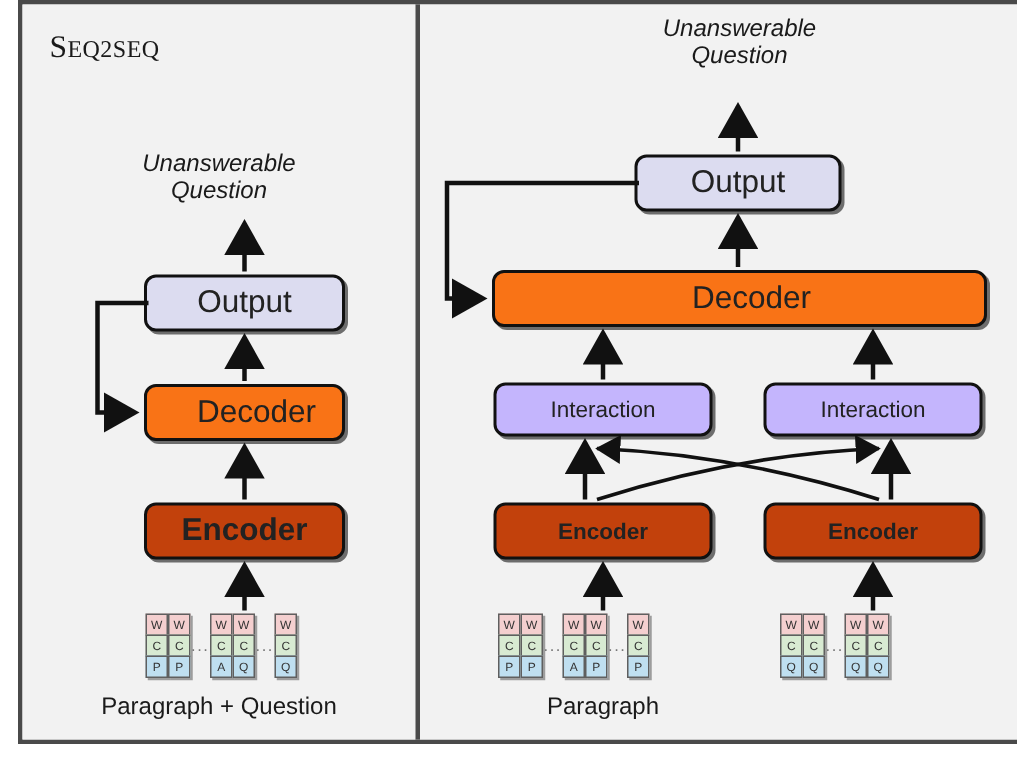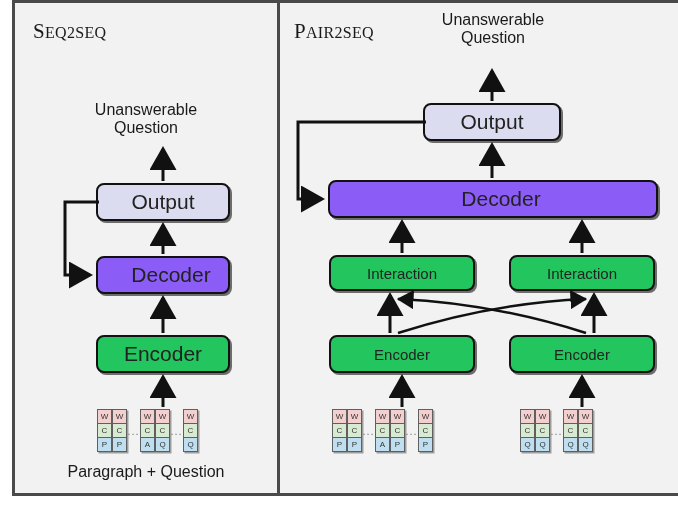--- a/index.html
+++ b/index.html
@@ -21,30 +21,30 @@
   .panel-title .cap{font-size:21px;}
   .panel-title .sc{font-size:16px;}
 
   
   .box{
     position:absolute;box-sizing:border-box;border:2.5px solid #111;
     border-radius:8px;display:flex;align-items:center;justify-content:center;
     font-size:21px;color:#222;box-shadow:2px 2px 0 rgba(0,0,0,.55);
   }
   .box.output{background:#dcdcf0;}
-  .box.decoder{background:#8b5cf6;padding-left:16px;}
-  .box.encoder{background:#22c55e;}
-  .box.interaction{background:#22c55e;}
+  .box.decoder{background:#f97316;padding-left:16px;}
+  .box.encoder{background:#c2410c;font-weight:bold;}
+  .box.interaction{background:#c4b5fd;}
   .box.small{font-size:15px;}
 
   .caption{
     position:absolute;text-align:center;font-size:16px;color:#1a1a1a;
     line-height:1.12;white-space:nowrap;
   }
-  .caption.two-line{white-space:normal;line-height:1.15;}
+  .caption.two-line{white-space:normal;line-height:1.15;font-style:italic;}
 
   
   .tokrow{position:absolute;display:flex;align-items:center;}
   .token{display:flex;flex-direction:column;width:15px;
          box-shadow:1.5px 1.5px 0 rgba(0,0,0,.35);}
   .cell{height:13px;border:1px solid #5f5f5f;margin-top:-1px;
         display:flex;align-items:center;justify-content:center;
         font-size:8px;color:#333;font-family:"Liberation Sans",sans-serif;}
   .cell.w{background:#f4cfcf;margin-top:0;}
   .cell.c{background:#d8ead2;}
@@ -120,23 +120,20 @@
       <line x1="148" y1="178" x2="148" y2="146" stroke="#111" stroke-width="3" marker-end="url(#ah)"></line>
 
       <path d="M84,199 L50,199 L50,272 L75,272" stroke="#111" stroke-width="3" fill="none" marker-end="url(#ah)"></path>
     </svg>
   </div>
 
   <div id="panel-divider"></div>
 
   <div class="panel" id="panel-right">
 
-    <div class="panel-title" style="left:14px;top:16px;">
-      <span class="cap">P</span><span class="sc">AIR2S</span><span class="sc">EQ</span>
-    </div>
 
     <div class="caption two-line" style="left:133px;top:8px;width:160px;">Unanswerable Question</div>
 
     <div class="box output" style="left:143px;top:100px;width:138px;height:38px;">Output</div>
 
     <div class="box decoder" style="left:48px;top:177px;width:330px;height:38px;">Decoder</div>
 
     <div class="box interaction small" style="left:49px;top:252px;width:146px;height:36px;">Interaction</div>
     <div class="box interaction small" style="left:229px;top:252px;width:146px;height:36px;">Interaction</div>
 
@@ -189,20 +186,21 @@
           <div class="cell c">C</div>
           <div class="cell p">Q</div>
         </div>
         <div class="token">
           <div class="cell w">W</div>
           <div class="cell c">C</div>
           <div class="cell p">Q</div>
         </div>
       </div>
 
+    <div class="caption" style="left:49px;top:460px;width:146px;">Paragraph</div>
 
     <svg class="wires">
       <defs>
         <marker id="ah2" markerWidth="9" markerHeight="9" refX="7" refY="4.5" orient="auto">
           <path d="M0,0 L8,4.5 L0,9 z" fill="#111"></path>
         </marker>
         <marker id="ah2s" markerWidth="8" markerHeight="8" refX="6.5" refY="4" orient="auto">
           <path d="M0,0 L7,4 L0,8 z" fill="#111"></path>
         </marker>
       </defs>

